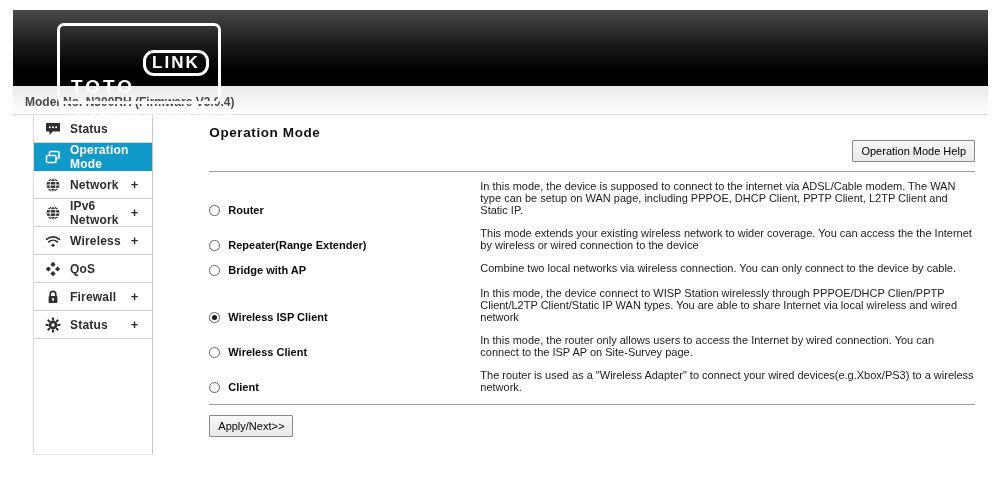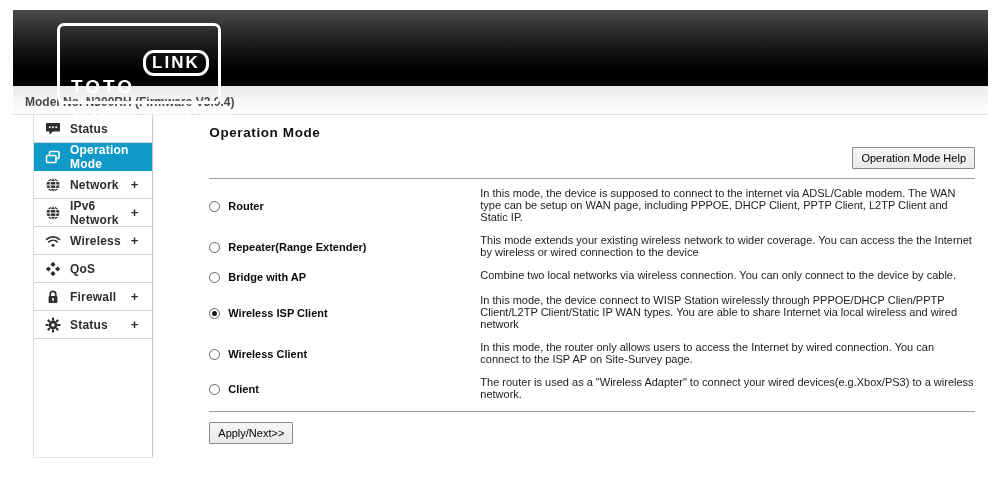--- a/index.html
+++ b/index.html
@@ -71,36 +71,36 @@
   .sb-label { font-size: 12px; font-weight: bold; letter-spacing: 0.2px; }
   .sb-plus { margin-left: auto; margin-right: 14px; font-size: 13px; font-weight: bold; }
   .sb-filler { flex: 1 1 auto; }
 
   
   .content { flex: 1 1 auto; padding: 0 13px 0 56px; background: #fff; }
   .page-title {
     margin-top: 10px; font-size: 13.5px; font-weight: bold; color: #111;
     letter-spacing: 0.6px;
   }
-  .help-row { text-align: right; margin-top: 7px; }
+  .help-row { text-align: right; }
   .btn {
     display: inline-block;
     background: linear-gradient(180deg, #f7f7f7, #e9e9e9);
     border: 1px solid #8a8a8a; border-radius: 1px;
     font-family: "Liberation Sans", sans-serif;
     font-size: 11px; color: #000; padding: 4px 8px;
     cursor: pointer;
   }
   .rule { border-top: 1px solid #9e9e9e; height: 0; }
   .rule-top { margin-top: 9px; }
   .rule-bottom { margin-top: 8px; }
 
   .modes { margin-top: 8px; }
   .mode-row { display: flex; margin-bottom: 11px; }
-  .mode-left { width: 271px; flex: 0 0 271px; padding-top: 2px; display: flex; align-items: center; }
+  .mode-left { width: 271px; flex: 0 0 271px; padding-top: 2px; display: flex; align-items: flex-end; }
   .radio {
     width: 11px; height: 11px; border: 1px solid #666; border-radius: 50%;
     background: #fff; position: relative; flex: 0 0 11px; margin-top: 1px;
     cursor: pointer;
   }
   .radio.checked::after {
     content: ""; position: absolute; left: 2px; top: 2px;
     width: 5px; height: 5px; border-radius: 50%; background: #1a1a1a;
   }
   .mode-label { font-size: 11px; font-weight: bold; color: #0a0a0a; margin-left: 8px; cursor: pointer; }

